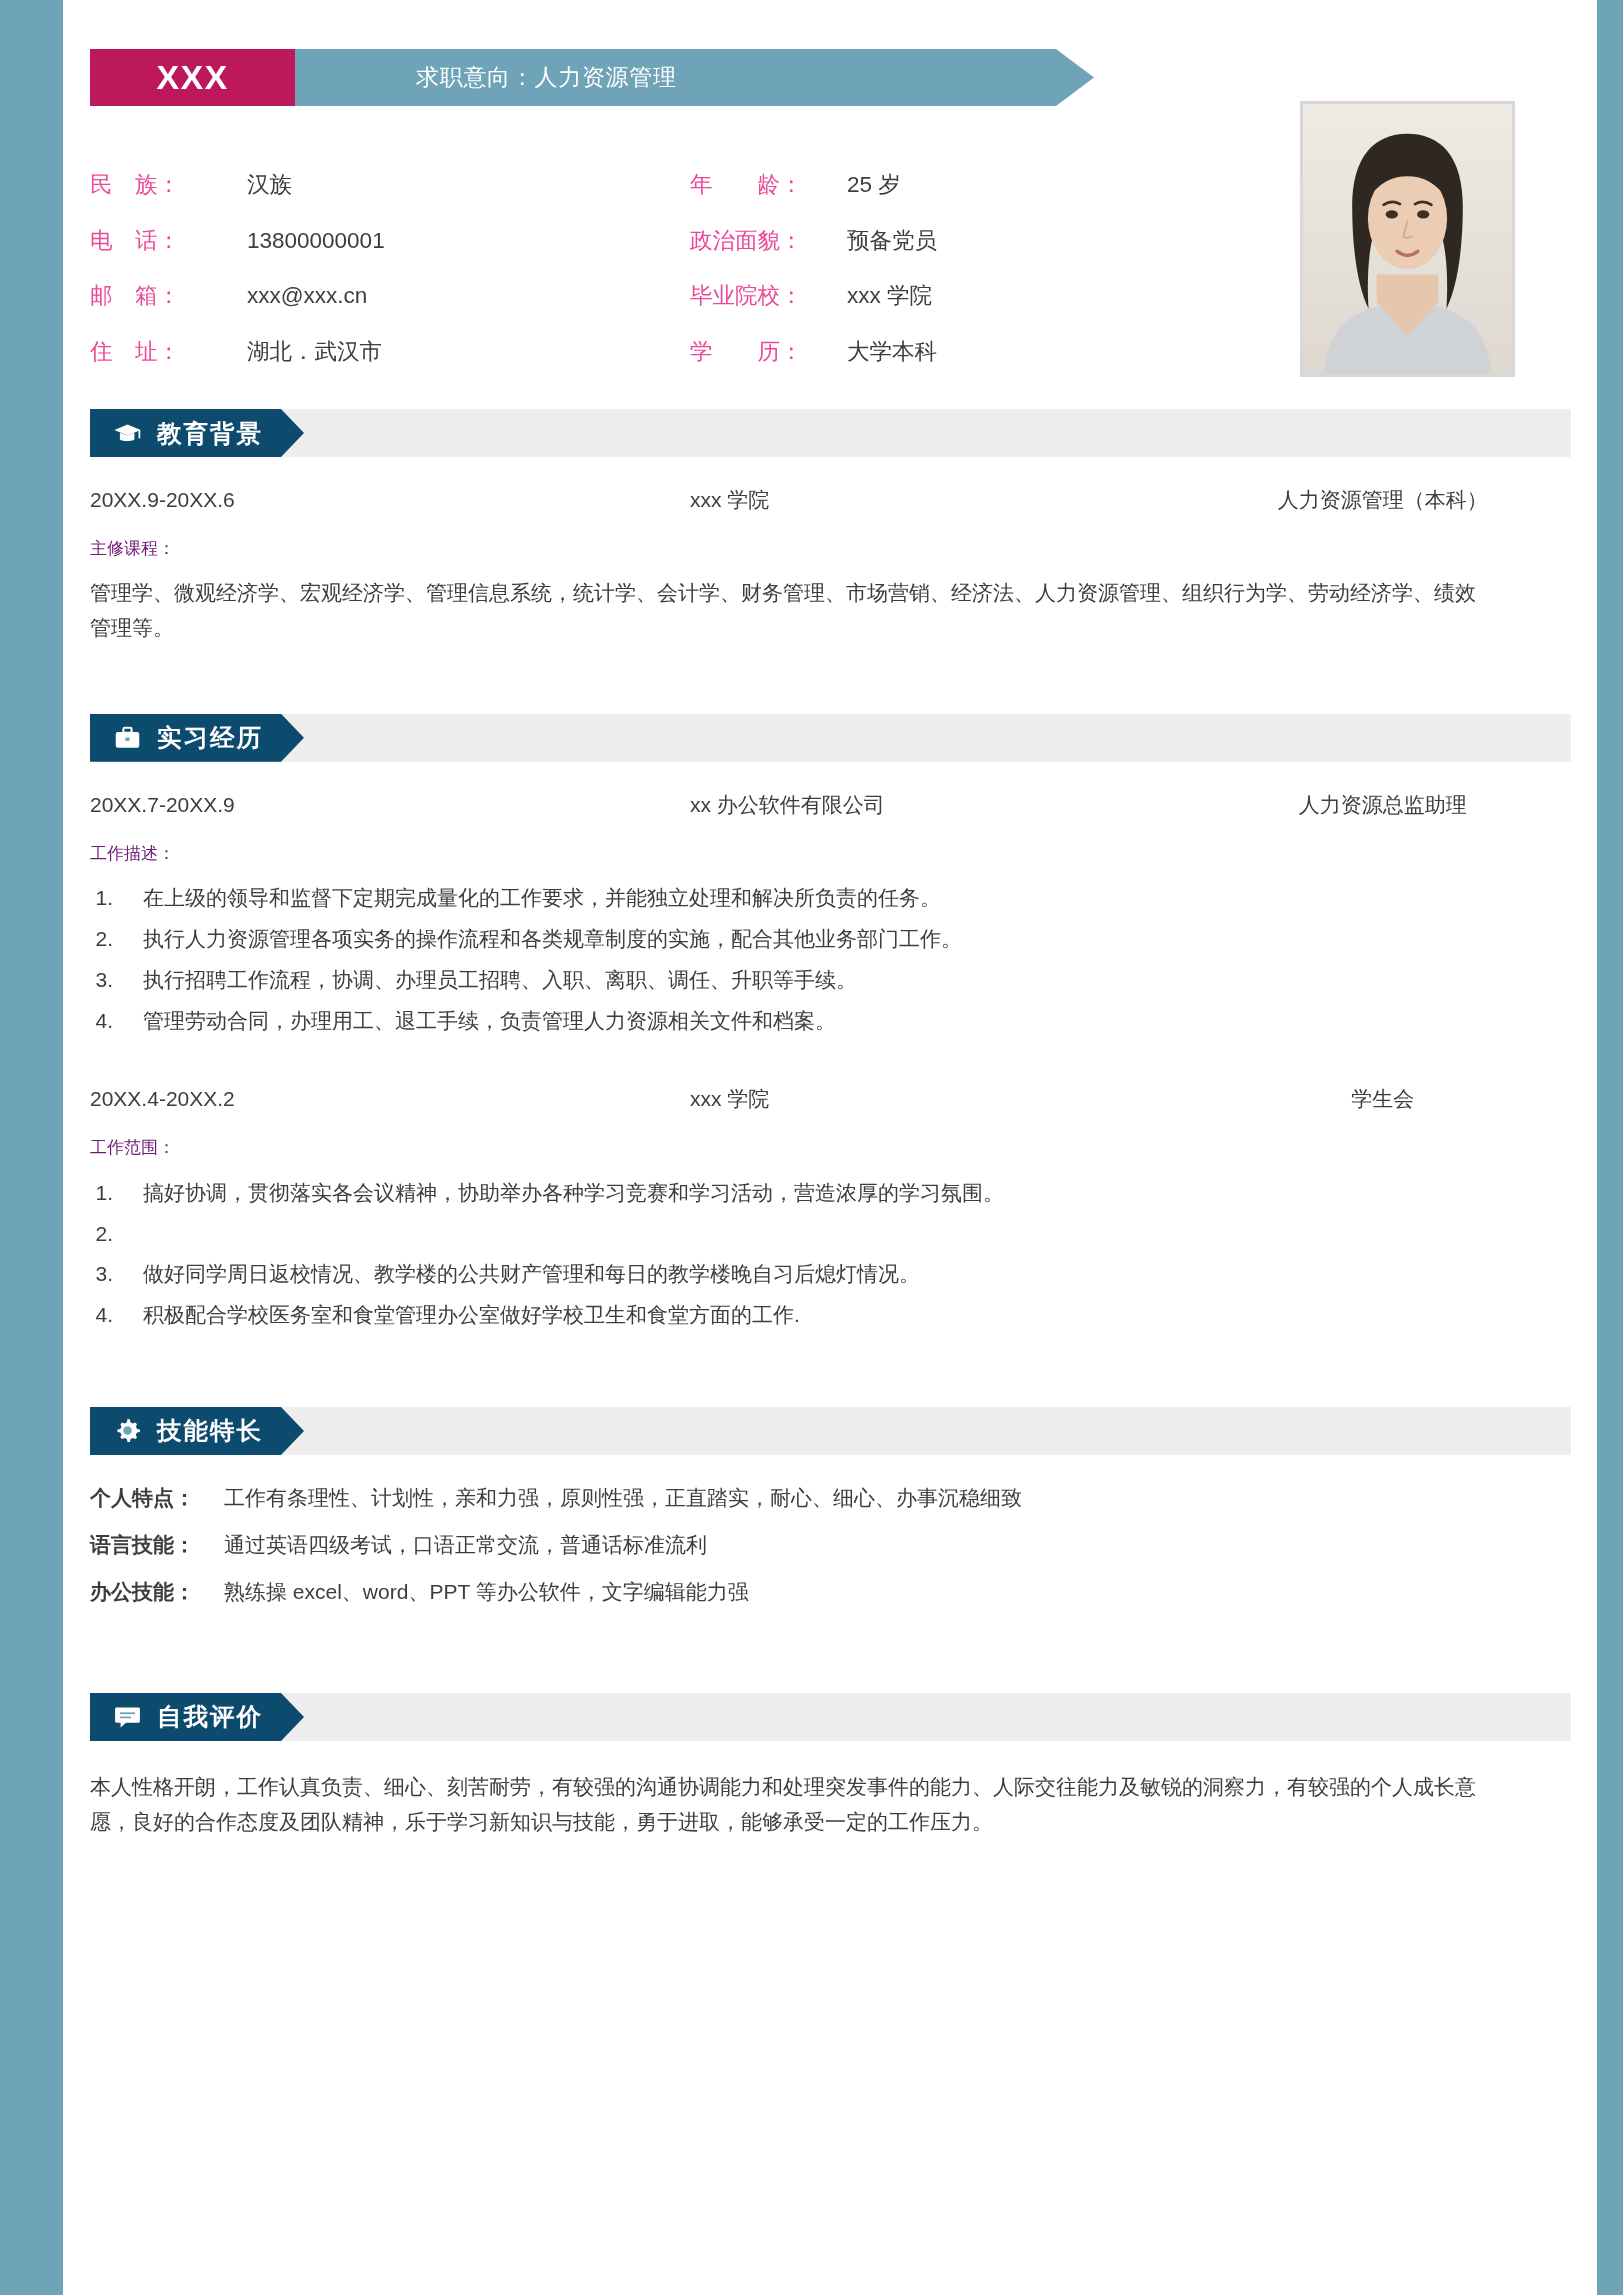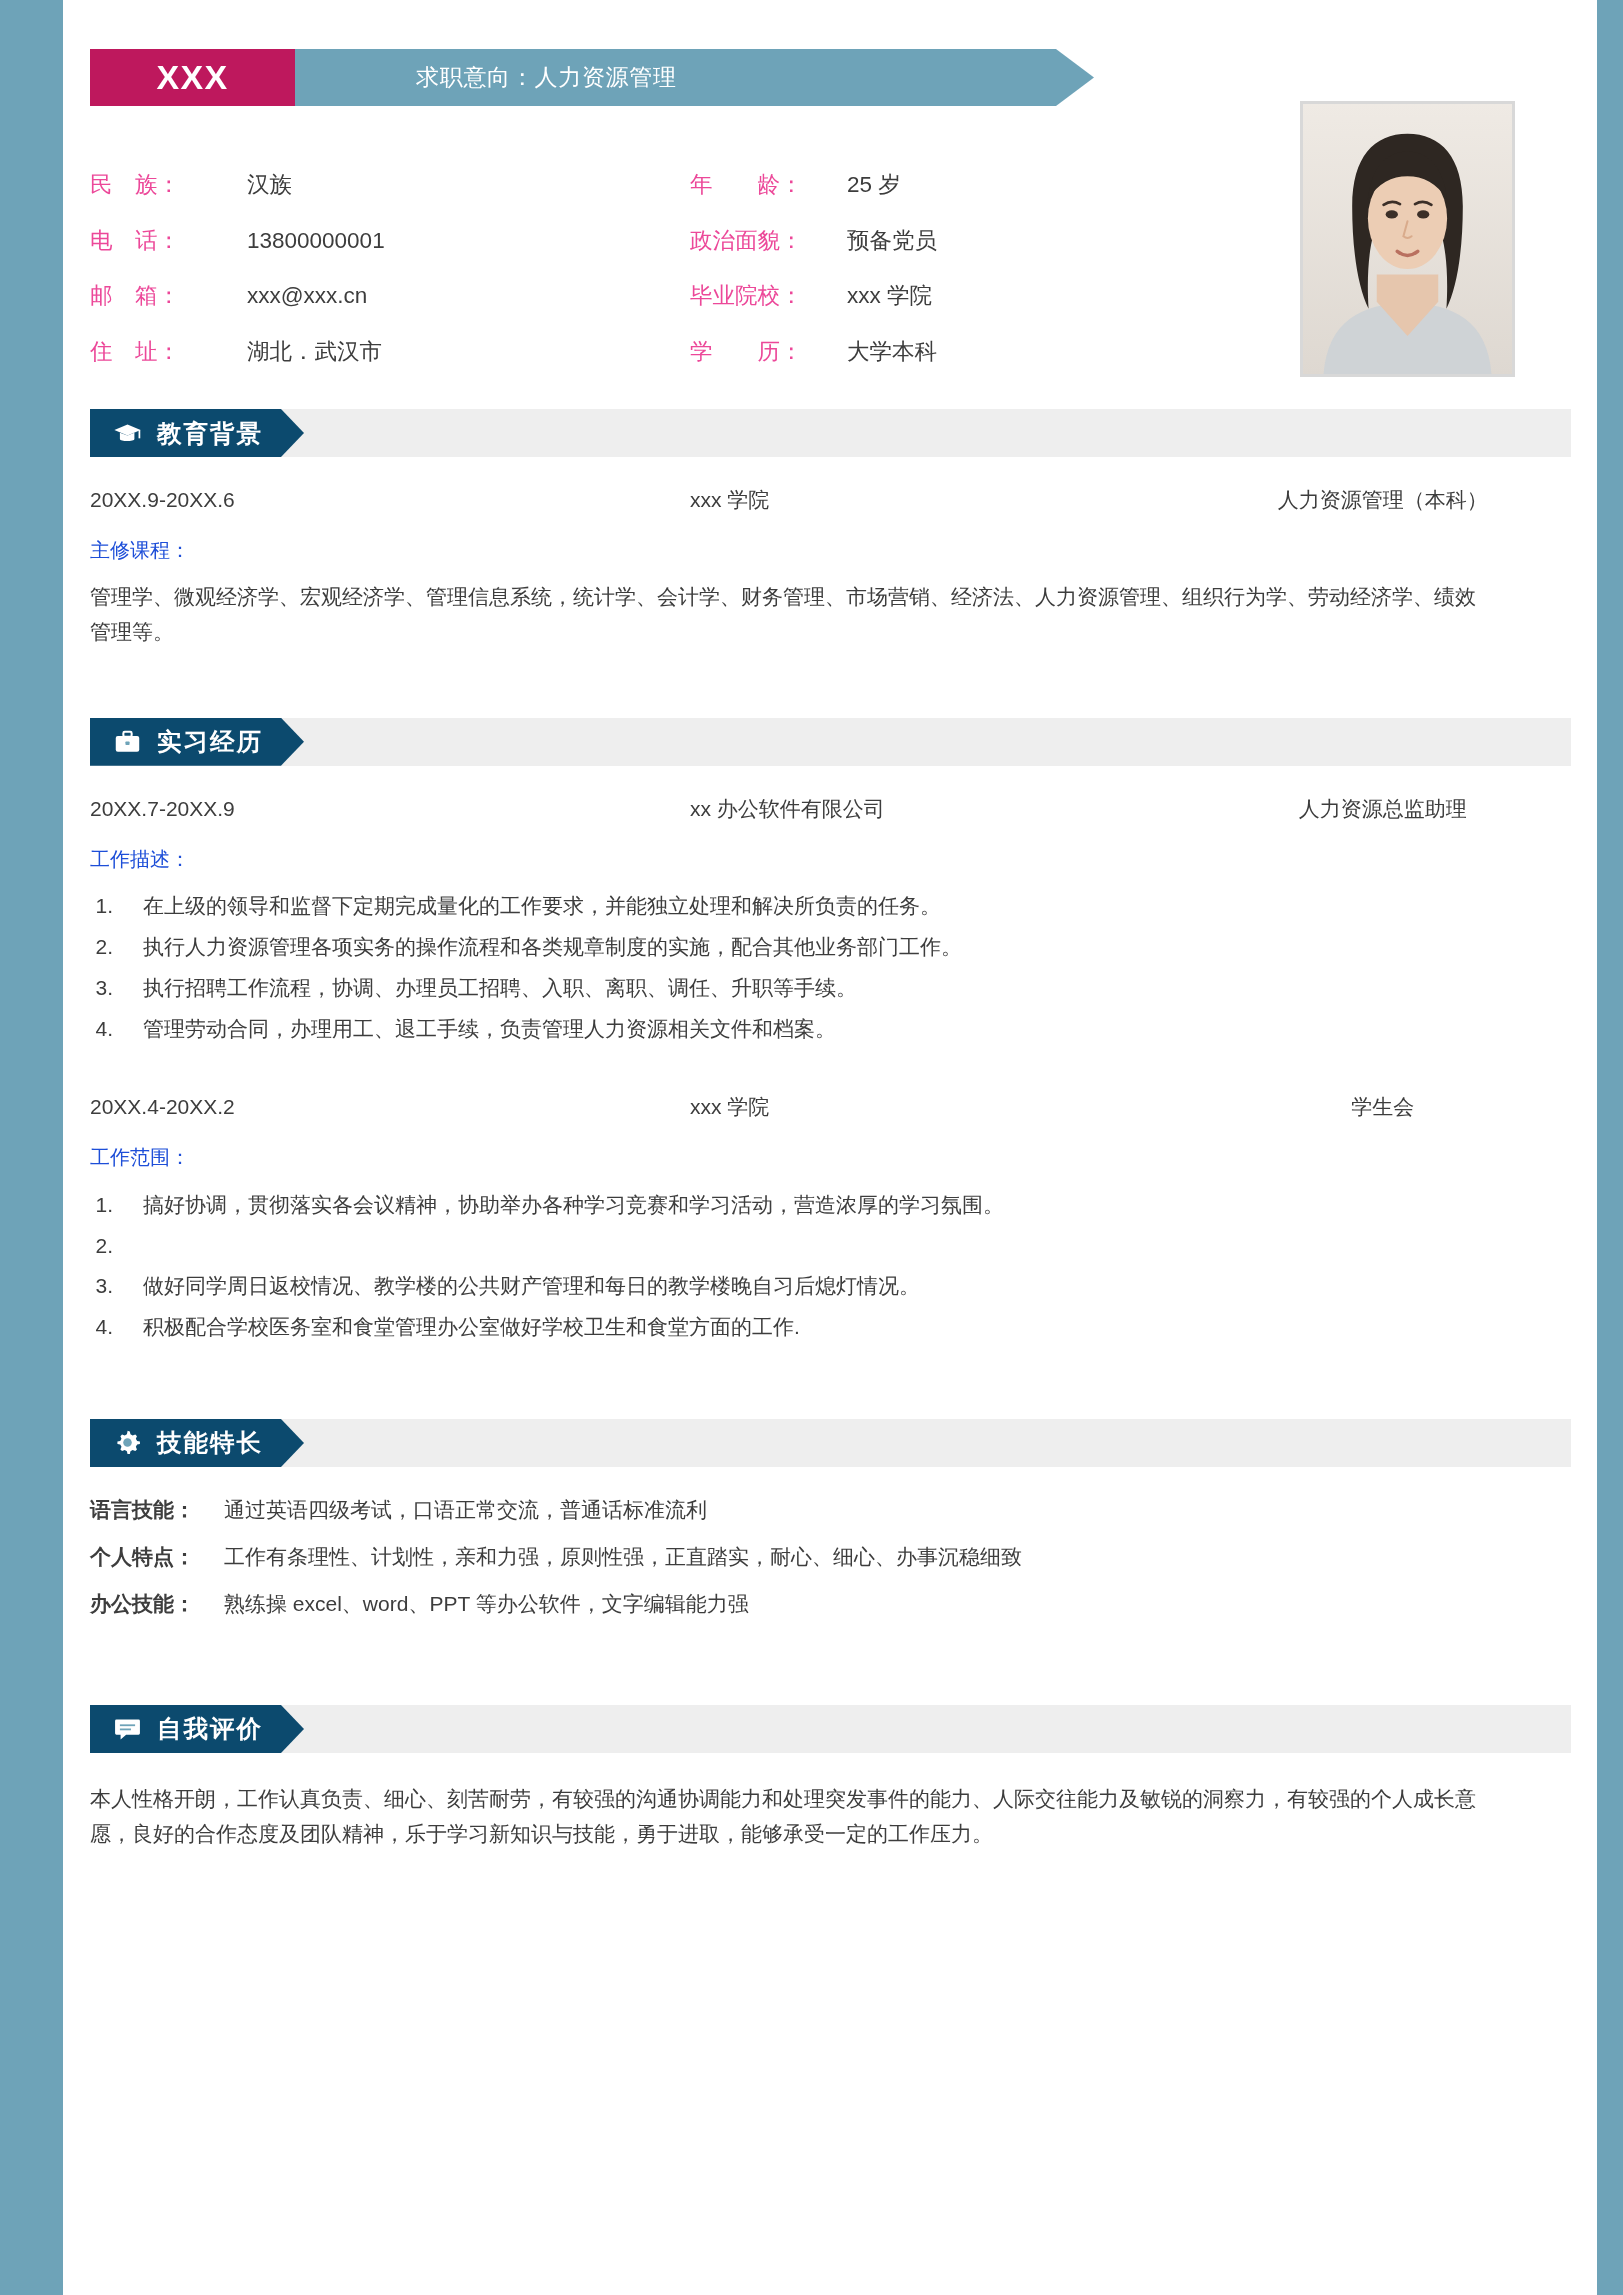--- a/index.html
+++ b/index.html
@@ -167,22 +167,22 @@
     align-items: baseline;
     font-size: 21px;
     color: #3d3d3d;
     margin-bottom: 23px;
   }
   .three-col .c1 { width: 600px; }
   .three-col .c2 { width: 518px; }
   .three-col .c3 { flex: 1; text-align: center; padding-right: 13.6px; }
 
   .sub-label {
-    font-size: 20px;
-    color: #1d4ed8;
+    font-size: 17px;
+    color: #701a75;
     margin-bottom: 16.4px;
   }
   .para {
     font-size: 21px;
     line-height: 1.65;
     color: #3d3d3d;
     max-width: 1391px;
   }
   ol.numlist {
     list-style: none;
@@ -411,26 +411,26 @@
             <path fill="#ffffff" d="M21 4 l3.4 1.1 .9 4.1 3.1 1.8 3.9-1.6 2.4 2.4 -1.6 3.9 1.8 3.1 4.1 .9 0 3.4 -4.1 .9 -1.8 3.1 1.6 3.9 -2.4 2.4 -3.9-1.6 -3.1 1.8 -.9 4.1 -3.4 0 -.9-4.1 -3.1-1.8 -3.9 1.6 -2.4-2.4 1.6-3.9 -1.8-3.1 -4.1-.9 0-3.4 4.1-.9 1.8-3.1 -1.6-3.9 2.4-2.4 3.9 1.6 3.1-1.8 .9-4.1 Z"></path>
             <circle cx="21" cy="21" r="6.2" fill="#6ea3b8"></circle>
           </svg>
         </span>
         <span class="tag-label">技能特长</span>
       </div>
     </div>
 
     <div class="block">
       <div class="skill-line">
+        <span class="k">个人特点：</span>
+        <span>工作有条理性、计划性，亲和力强，原则性强，正直踏实，耐心、细心、办事沉稳细致</span>
+      </div>
+      <div class="skill-line">
         <span class="k">语言技能：</span>
         <span>通过英语四级考试，口语正常交流，普通话标准流利</span>
-      </div>
-      <div class="skill-line">
-        <span class="k">个人特点：</span>
-        <span>工作有条理性、计划性，亲和力强，原则性强，正直踏实，耐心、细心、办事沉稳细致</span>
       </div>
       <div class="skill-line">
         <span class="k">办公技能：</span>
         <span>熟练操 excel、word、PPT 等办公软件，文字编辑能力强</span>
       </div>
     </div>
 
     <div class="spacer-lg"></div>
 
     <div class="section-head">

